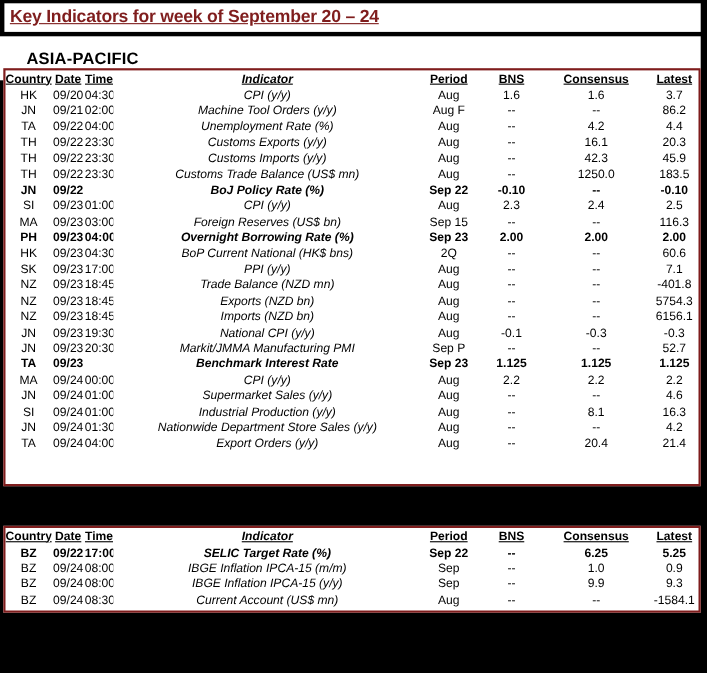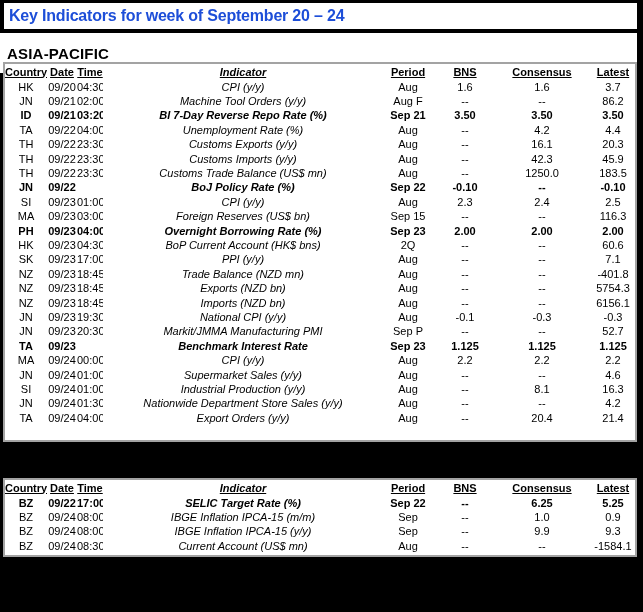--- a/index.html
+++ b/index.html
@@ -19,30 +19,30 @@
     padding-left:5px;
   }
   .title-text{
     font-size:16px;font-weight:bold;letter-spacing:-0.2px;
     white-space:nowrap;
   }
 
   
   .section-band{
     position:absolute;left:0;width:637px;height:40px;background:#fff;
-    display:flex;align-items:center;box-sizing:border-box;padding-left:7px;
+    display:flex;align-items:center;box-sizing:border-box;padding-left:24px;
   }
   .section-band.asia{top:33px;}
   .section-band.latin{top:452px;}
   .section-label{font-size:15px;font-weight:bold;color:#000;letter-spacing:0.2px;white-space:nowrap;}
 
   
   .table-box{
     position:absolute;left:3px;width:634px;background:#fff;
-    border:2px solid #a3a3a3;box-sizing:border-box;
+    border:2px solid #7f1d1d;box-sizing:border-box;
   }
   .table-box.t1{top:62px;height:380px;}
   .table-box.t2{top:478px;height:79px;}
 
   table{
     border-collapse:collapse;table-layout:fixed;width:630px;
     font-size:11px;color:#000;
   }
   col.c-country{width:42px;}
   col.c-date{width:30px;}
@@ -63,21 +63,21 @@
   th .hdr{text-decoration:underline;}
   th.col-indicator,td.col-indicator{text-align:center;padding-left:4px;font-style:italic;}
   tr.bold-row td{font-weight:bold;}
 </style>
 </head>
 <body>
 
 <div class="stage">
 
   <div class="title-box">
-    <span class="title-text" style="color: #1d4ed8;">Key Indicators for week of September 20 – 24</span>
+    <span class="title-text" style="color: #7f1d1d; text-decoration: underline;">Key Indicators for week of September 20 – 24</span>
   </div>
 
   <div class="section-band asia">
     <span class="section-label">ASIA-PACIFIC</span>
   </div>
 
   <div class="table-box t1">
     <table>
       <colgroup>
         <col class="c-country">
@@ -115,30 +115,20 @@
           <tr>
             <td class="col-country">JN</td>
             <td class="col-date">09/21</td>
             <td class="col-time">02:00</td>
             <td class="col-indicator">Machine Tool Orders (y/y)</td>
             <td class="col-period">Aug F</td>
             <td class="col-bns">--</td>
             <td class="col-consensus">--</td>
             <td class="col-latest">86.2</td>
           </tr>
-          <tr class="bold-row">
-            <td class="col-country">ID</td>
-            <td class="col-date">09/21</td>
-            <td class="col-time">03:20</td>
-            <td class="col-indicator">BI 7-Day Reverse Repo Rate (%)</td>
-            <td class="col-period">Sep 21</td>
-            <td class="col-bns">3.50</td>
-            <td class="col-consensus">3.50</td>
-            <td class="col-latest">3.50</td>
-          </tr>
           <tr>
             <td class="col-country">TA</td>
             <td class="col-date">09/22</td>
             <td class="col-time">04:00</td>
             <td class="col-indicator">Unemployment Rate (%)</td>
             <td class="col-period">Aug</td>
             <td class="col-bns">--</td>
             <td class="col-consensus">4.2</td>
             <td class="col-latest">4.4</td>
           </tr>
@@ -209,21 +199,21 @@
             <td class="col-indicator">Overnight Borrowing Rate (%)</td>
             <td class="col-period">Sep 23</td>
             <td class="col-bns">2.00</td>
             <td class="col-consensus">2.00</td>
             <td class="col-latest">2.00</td>
           </tr>
           <tr>
             <td class="col-country">HK</td>
             <td class="col-date">09/23</td>
             <td class="col-time">04:30</td>
-            <td class="col-indicator">BoP Current Account (HK$ bns)</td>
+            <td class="col-indicator">BoP Current National (HK$ bns)</td>
             <td class="col-period">2Q</td>
             <td class="col-bns">--</td>
             <td class="col-consensus">--</td>
             <td class="col-latest">60.6</td>
           </tr>
           <tr>
             <td class="col-country">SK</td>
             <td class="col-date">09/23</td>
             <td class="col-time">17:00</td>
             <td class="col-indicator">PPI (y/y)</td>

